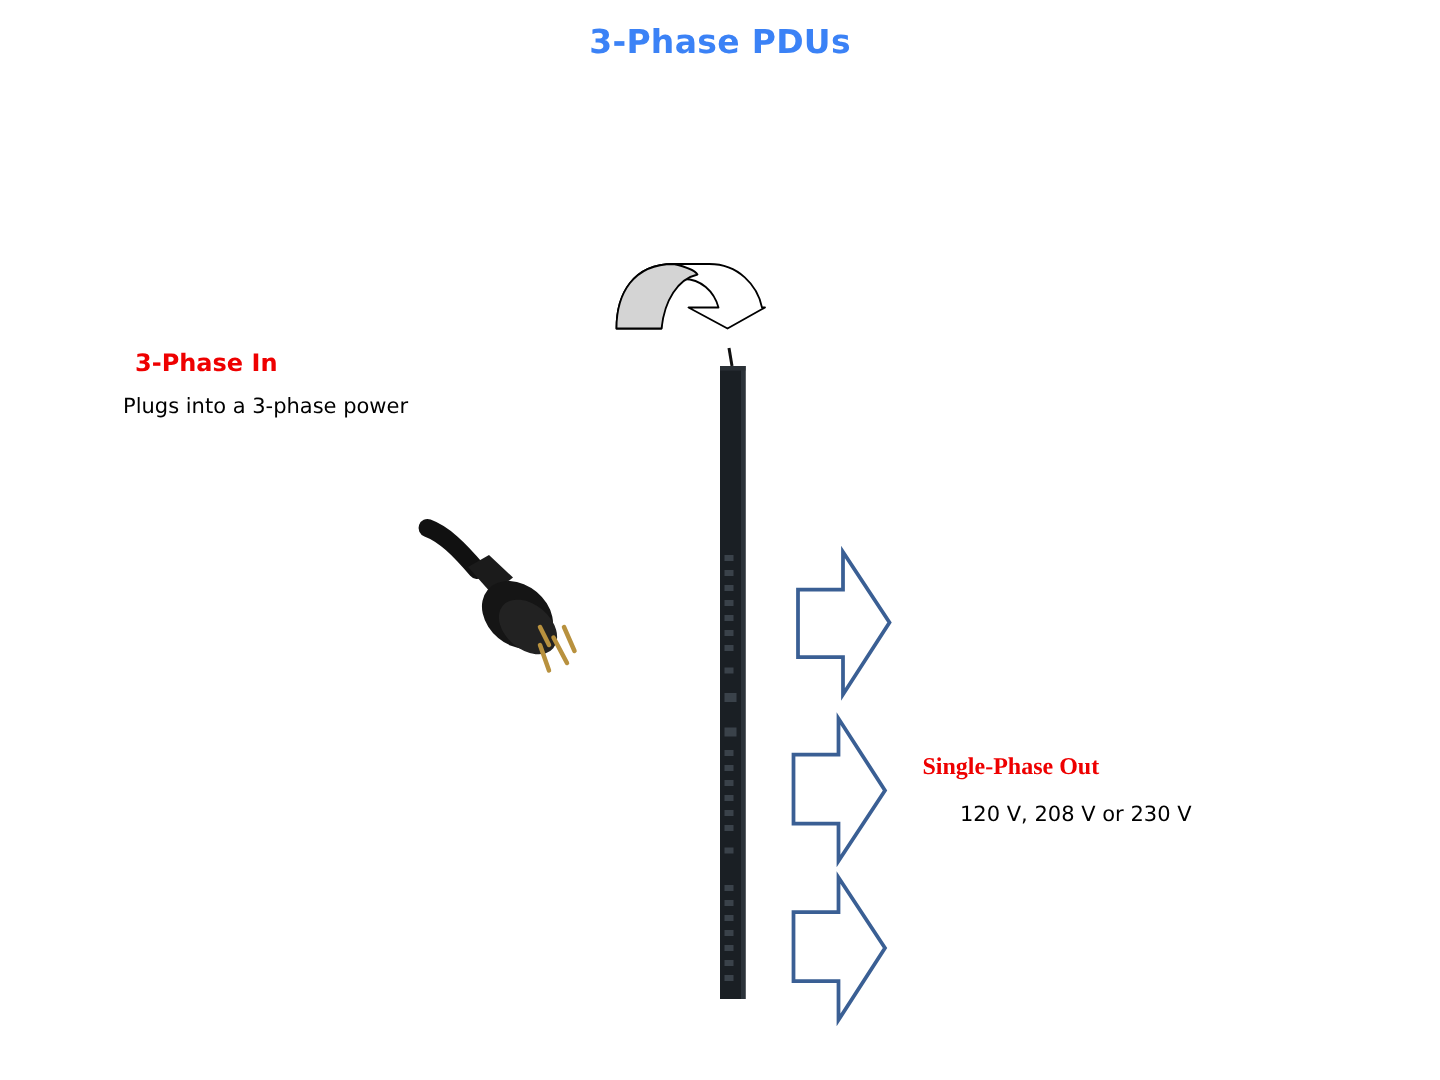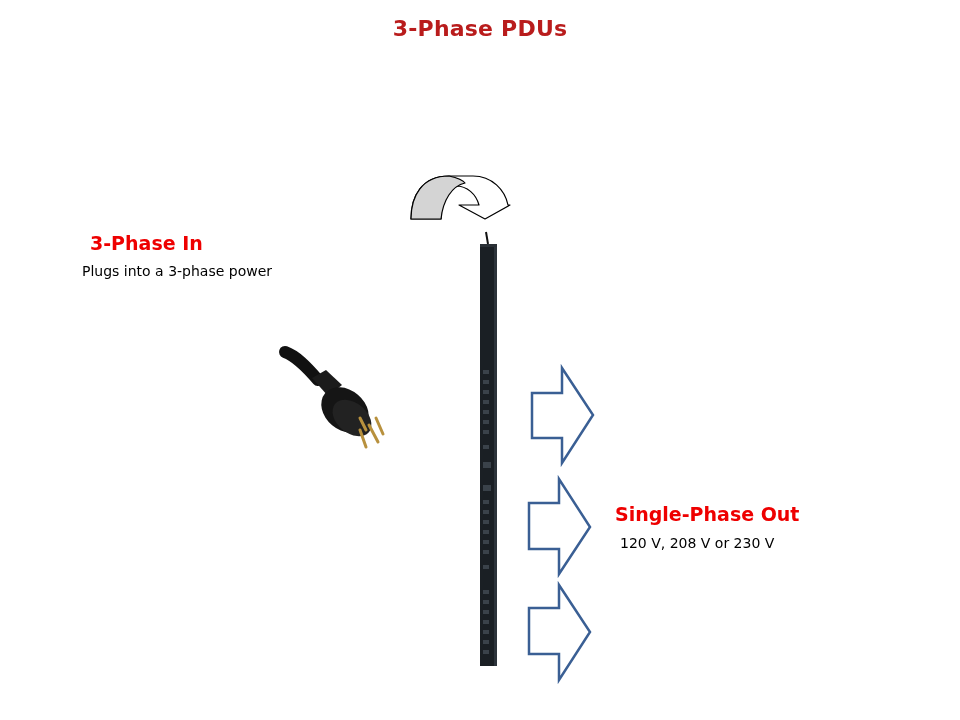--- a/index.html
+++ b/index.html
@@ -3,45 +3,45 @@
   <meta charset="utf-8">
   <style>
     html, body { margin: 0; padding: 0; }
     body {
       width: 960px; height: 720px; position: relative; overflow: hidden;
       background: #ffffff;
       font-family: "DejaVu Sans", "Liberation Sans", sans-serif;
     }
     .title {
       position: absolute; left: 0; top: 16px; width: 960px; text-align: center;
-      font-size: 22px; font-weight: bold; color: #b91c1c;
+      font-size: 22px; font-weight: bold; color: #3b82f6;
       letter-spacing: 0.2px;
     }
     .heading-red {
-      position: absolute; color: #ee0000; font-weight: bold; font-size: 19px;
+      position: absolute; color: #ee0000; font-weight: bold; font-size: 16px;
       white-space: nowrap;
     }
     .body-text {
       position: absolute; color: #000; font-size: 14px; line-height: 26px;
       white-space: nowrap;
     }
     svg.layer { position: absolute; left: 0; top: 0; }
   </style>
 </head>
 <body>
 
 <div class="title">3-Phase PDUs</div>
 
 <div class="heading-red" style="left:90px; top:232px;">3-Phase In</div>
 <div class="body-text" style="left:82px; top:258px;">
   <div>Plugs into a 3-phase power</div>
 </div>
 
-<div class="heading-red" style="left:615px; top:503px;">Single-Phase Out</div>
-<div class="body-text" style="left:620px; top:530px;text-align:center;">120 V, 208 V or 230 V</div>
+<div class="heading-red" style="left:615px; top:503px;font-family:Liberation Serif, serif;">Single-Phase Out</div>
+<div class="body-text" style="left:640px; top:530px;text-align:center;">120 V, 208 V or 230 V</div>
 
 <svg class="layer" width="960" height="720" viewBox="0 0 960 720">
 
   <g>
     <path d="M411,219 C411,196 422,176 449,176 L473,176 C492,176 505,190 508,205 L510,205 L485,219 L459,205 L479,205 C476,194 467,186 456,186 C446,190 441,202 441,219 Z" fill="#ffffff" stroke="#000" stroke-width="1.2" stroke-linejoin="round"></path>
     <path d="M411,219 C411,196 422,176 449,176 C458,178 463,180 465,183 C452,186 443,200 441,219 Z" fill="#d4d4d4" stroke="#000" stroke-width="1.2" stroke-linejoin="round"></path>
   </g>
 
   <g>
     <path d="M486,232 L488,244" stroke="#111" stroke-width="2" fill="none"></path>

